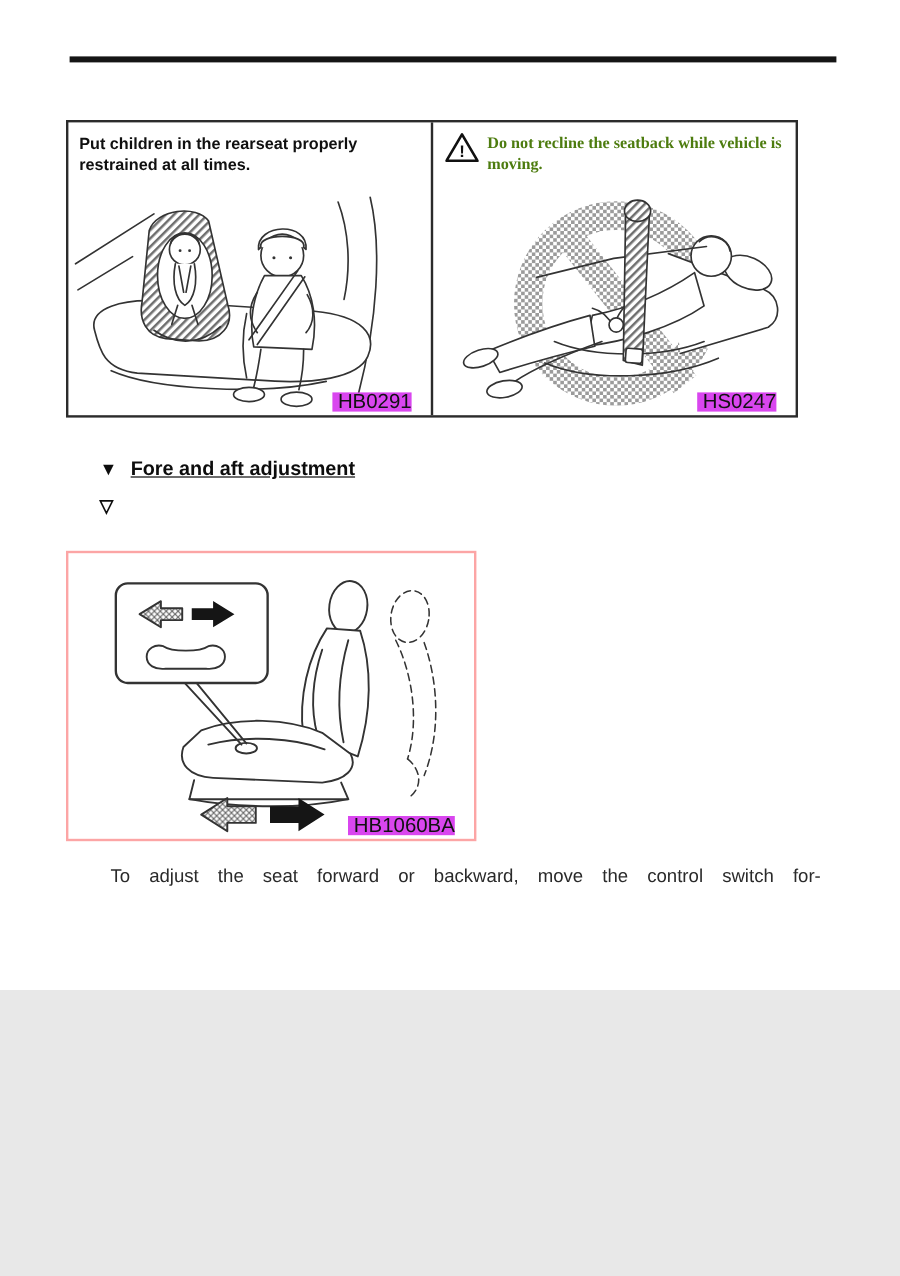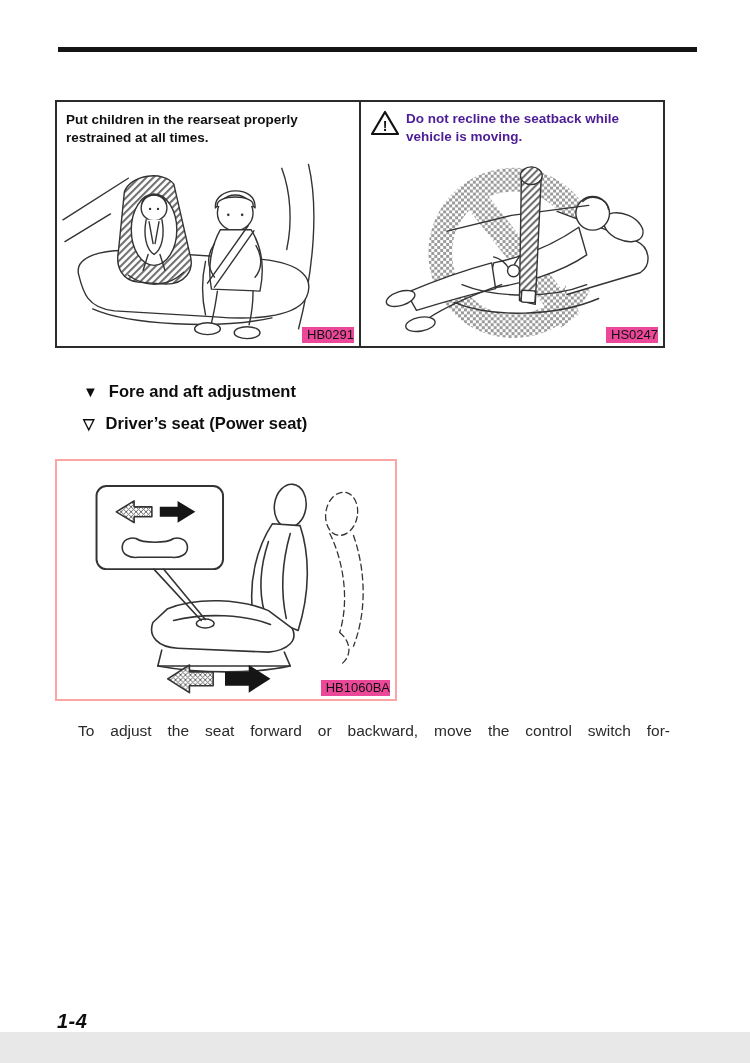--- a/index.html
+++ b/index.html
@@ -1,63 +1,63 @@
 <!DOCTYPE html>
 <html><head>
 <meta charset="utf-8">
 <style>
   html,body{margin:0;padding:0;background:#e8e8e8;}
   .page{
-    position:relative;width:750px;height:1032px;margin:0 auto;
+    position:relative;width:750px;height:825px;margin:0 auto;
     background:#ffffff;overflow:hidden;
     font-family:"Liberation Sans",sans-serif;color:#1a1a1a;
   }
   .top-rule{position:absolute;left:58px;top:47px;width:639px;height:5px;background:#151515;}
 
   
   .figure1{
     position:absolute;left:55px;top:100px;width:610px;height:248px;
     border:2px solid #2b2b2b;box-sizing:border-box;display:flex;background:#fff;
   }
   .panel{position:relative;flex:1 1 50%;overflow:hidden;}
   .panel-left{border-right:2px solid #2b2b2b;}
   .caption{
     padding:9px 10px 0 9px;font-size:13.5px;font-weight:700;line-height:18px;color:#101010;
   }
   .cap-row{display:flex;gap:7px;padding:8px 8px 0 10px;}
-  .cap-row .cap-text{font-size:13.5px;font-weight:700;line-height:18px;color:#4c1d95;}
+  .cap-row .cap-text{font-size:13.5px;font-weight:700;line-height:18px;color:#4d7c0f;font-family:Liberation Serif, serif;}
   .warn-svg{width:28px;height:26px;flex:none;}
   .illu{position:absolute;left:2px;bottom:2px;}
   .illu-children{width:297px;height:188px;}
   .illu-recline{width:297px;height:192px;}
   .fig-label{
-    position:absolute;right:5px;bottom:3px;font-size:13px;color:#111;
-    background:#ec4899;padding-left:5px;line-height:16px;
+    position:absolute;right:16px;bottom:3px;font-size:17px;color:#111;
+    background:#d946ef;padding-left:5px;line-height:16px;
   }
 
   
   .heading{
     position:absolute;left:83px;display:flex;align-items:center;gap:11px;
     font-weight:700;color:#0d0d0d;
   }
   .heading .marker{font-size:15px;line-height:1;}
-  .heading .htext{font-size:16.5px;line-height:1;}
+  .heading .htext{font-size:16.5px;line-height:1;text-decoration:underline;}
   .heading-1{top:383px;}
   .heading-2{top:415px;}
 
   
   .figure2{
     position:absolute;left:55px;top:459px;width:342px;height:242px;
     border:2px solid #fca5a5;box-sizing:border-box;background:#fff;
   }
   .illu-seat{position:absolute;left:0;top:0;width:100%;height:100%;}
 
   
   .bodytext{
-    position:absolute;left:78px;top:716px;width:592px;
+    position:absolute;left:92px;top:716px;width:592px;
     font-size:15.5px;line-height:29px;color:#2a2a2a;
   }
   .bodytext .line1{text-align:justify;text-align-last:justify;word-spacing:4px;}
   .bodytext .line2{text-align:left;}
 
   .pagenum{
     position:absolute;left:57px;top:1010px;
     font-size:20px;font-weight:700;font-style:italic;color:#0d0d0d;letter-spacing:.5px;
   }
 </style>
@@ -165,21 +165,20 @@
       <div class="fig-label">HS0247</div>
     </div>
   </div>
 
   <div class="heading heading-1">
     <span class="marker">▼</span>
     <span class="htext">Fore and aft adjustment</span>
   </div>
   <div class="heading heading-2">
     <span class="marker">▽</span>
-    <span class="htext">Driver’s seat (Power seat)</span>
   </div>
 
   <div class="figure2">
     <svg class="illu-seat" viewBox="0 0 342 238">
       <defs>
         <pattern id="hatchC" width="5" height="5" patternUnits="userSpaceOnUse">
           <rect width="5" height="5" fill="#fff"></rect>
           <path d="M0,5 L5,0 M0,0 L5,5" stroke="#666" stroke-width="1"></path>
         </pattern>
       </defs>

